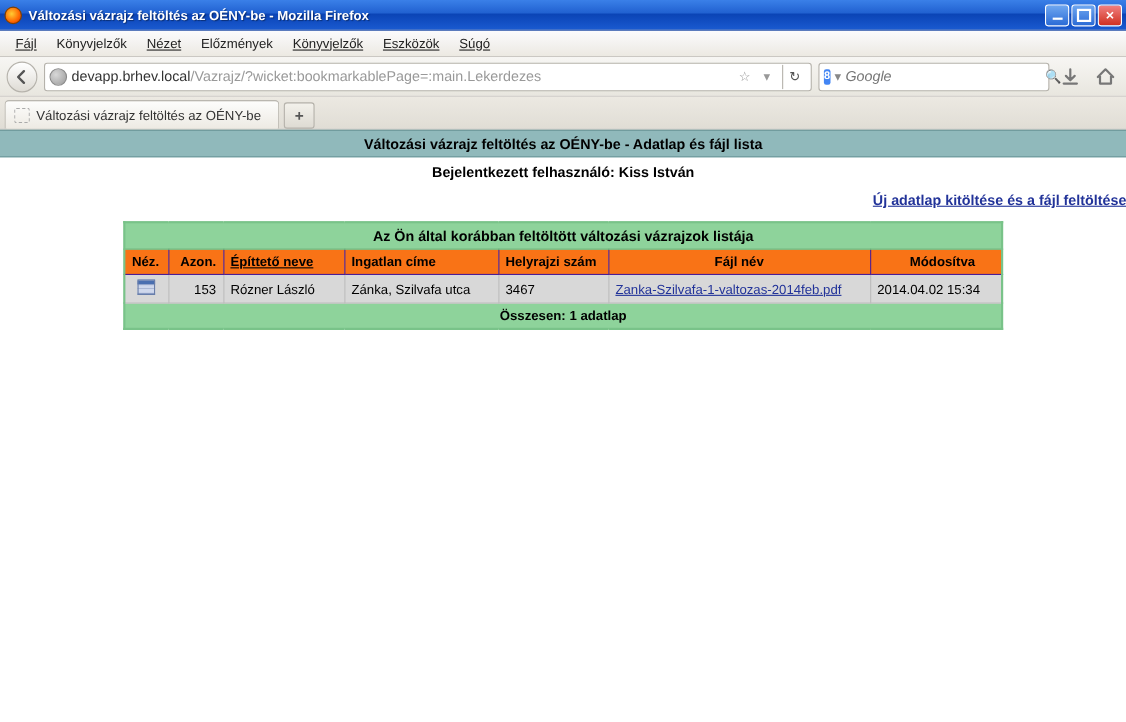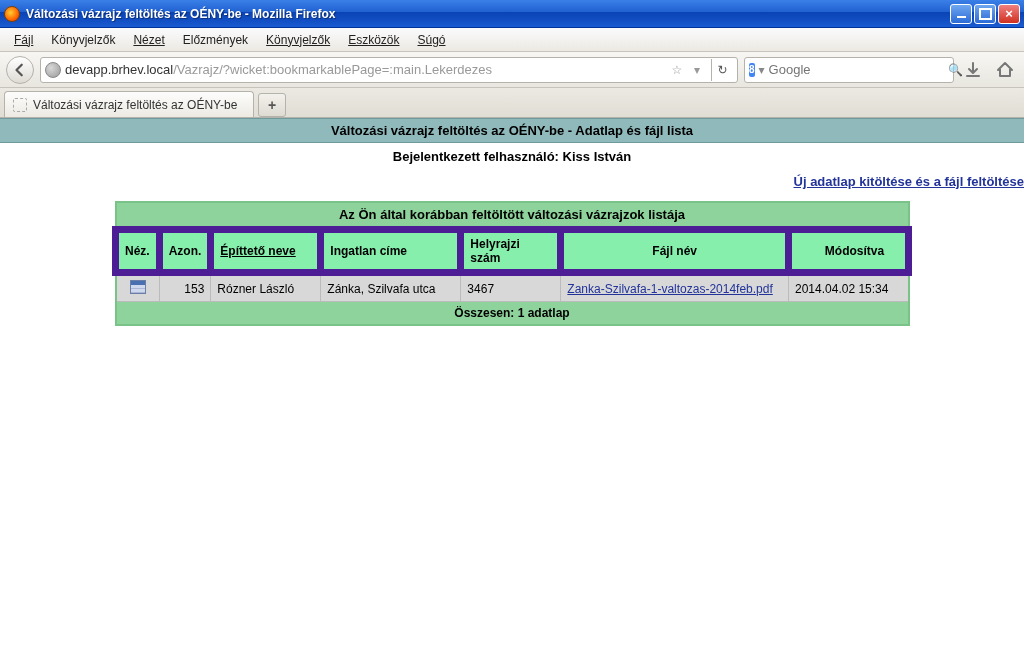--- a/index.html
+++ b/index.html
@@ -70,21 +70,21 @@
   .reload-btn {
     width:22px; height:22px; border-left:1px solid #b5b2ab; margin-left:2px;
     display:flex; align-items:center; justify-content:center; color:#555; cursor:pointer;
   }
   .search-box {
     width: 210px; height:26px; background:#fff; border:1px solid #b5b2ab; border-radius:3px;
     display:flex; align-items:center; padding:0 4px; gap:4px;
   }
   .g-icon { width:14px; height:14px; background:#4285f4; color:#fff; font-weight:bold; font-size:10px;
     display:flex; align-items:center; justify-content:center; border-radius:2px; }
-  .search-input { flex:1; border:none; outline:none; font-size:13px; color:#888; }
+  .search-input { flex:1; border:none; outline:none; font-size:13px; font-style:italic; color:#888; }
   .mag-icon { color:#6a6; cursor:pointer; }
   .tb-icon {
     width:26px; height:26px; display:flex; align-items:center; justify-content:center;
     color:#777; cursor:pointer; border-radius:3px;
   }
 
   
   .tabstrip {
     height: 30px; background: linear-gradient(to bottom, #ece9e2, #e0ddd5);
     display:flex; align-items:flex-end; padding:0 4px;
@@ -119,22 +119,22 @@
 
   .data-table {
     margin: 0 auto; border-collapse: collapse; width: 800px;
     border: 2px solid #79c389;
   }
   .data-table .table-title td {
     background:#8ed39b; font-weight:bold; text-align:center; padding:4px;
     border:1px solid #6bb57a; font-size:13px;
   }
   .data-table th {
-    background:#86efac; font-weight:bold; text-align:left; padding:4px 6px;
-    border:7px solid #4c1d95; font-size:12px;
+    background:#f97316; font-weight:bold; text-align:left; padding:4px 6px;
+    border:1px solid #4c1d95; font-size:12px;
   }
   .data-table td {
     background:#d8d8d8; padding:4px 6px; border:1px solid #bbb; font-size:12px;
   }
   .data-table td.num { text-align:right; }
   .data-table td a { color:#223399; text-decoration:underline; cursor:pointer; }
   .data-table .summary td {
     background:#8ed39b; font-weight:bold; text-align:center; padding:4px;
     border:1px solid #6bb57a;
   }

